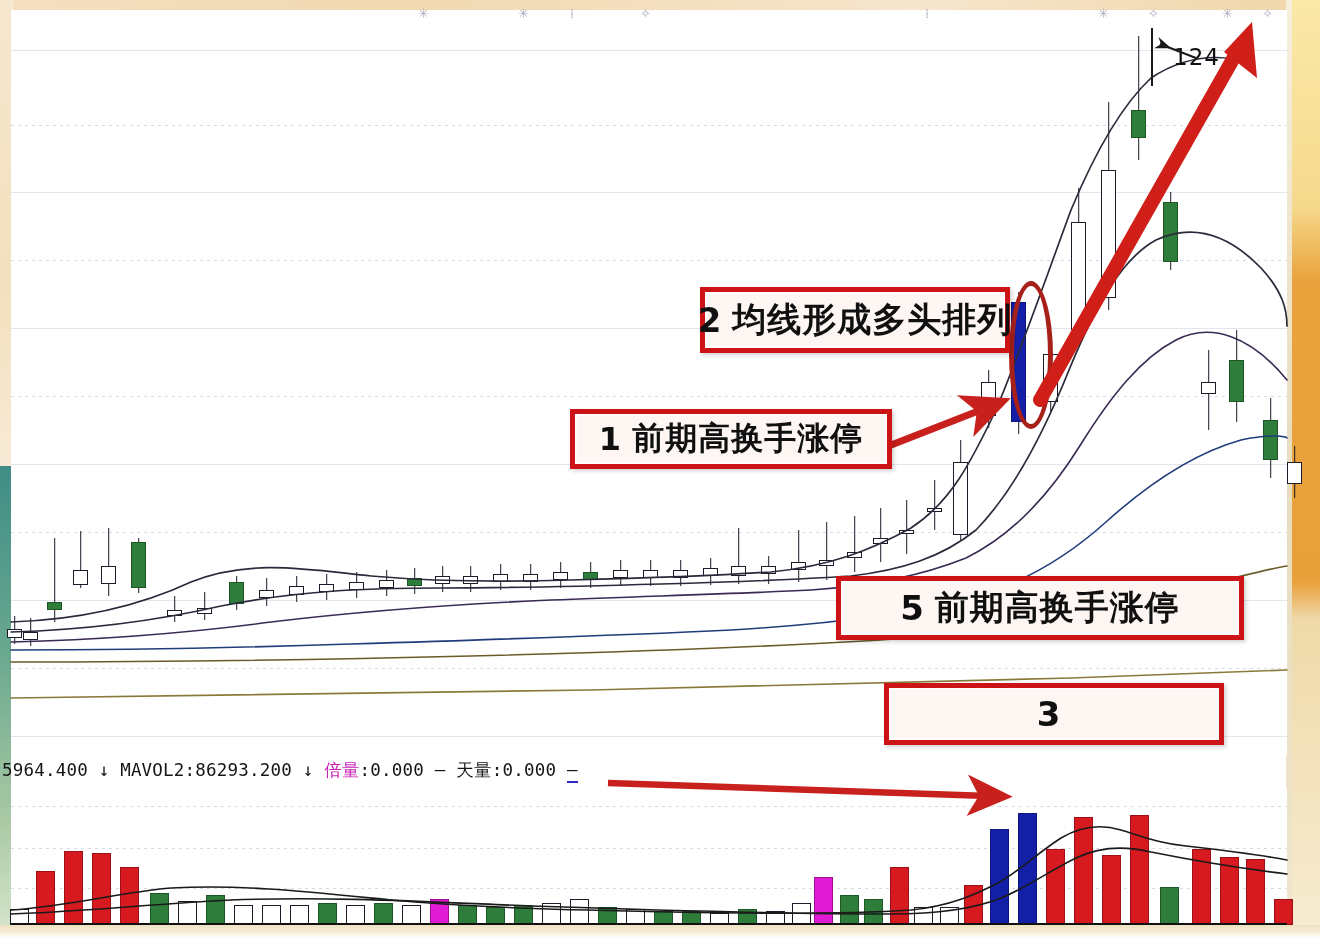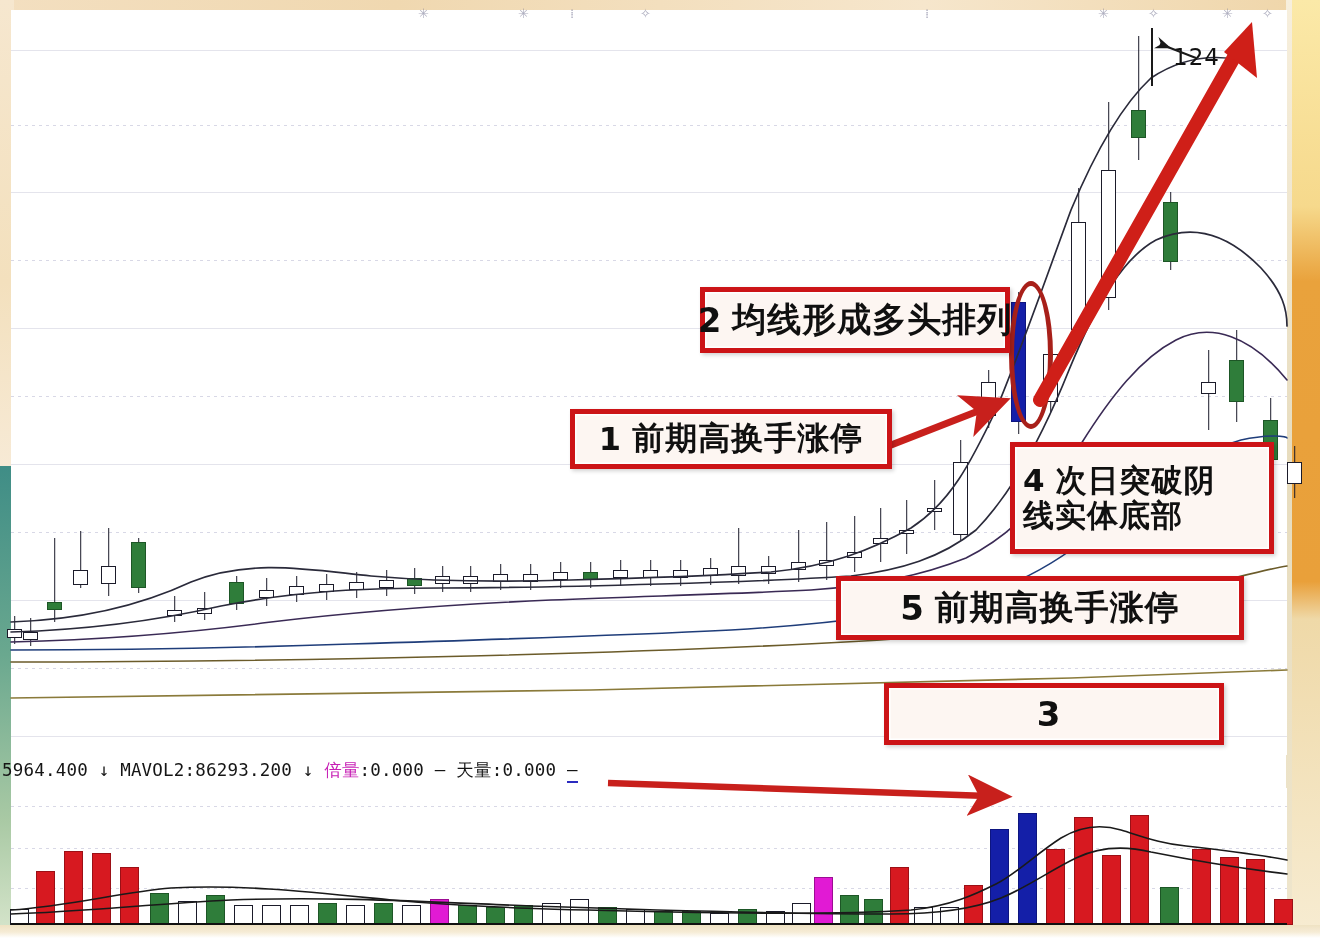--- a/index.html
+++ b/index.html
@@ -448,26 +448,20 @@
   <div class="callout" id="callout-2">
     <span class="num">2</span>
     <span>均线形成多头排列</span>
   </div>
 
   <div class="callout" id="callout-1">
     <span class="num">1</span>
     <span>前期高换手涨停</span>
   </div>
 
-  <div class="callout two-line" id="callout-4">
-    <div>
-      <span class="num">4</span><span>次日突破阴</span>
-    </div>
-    <div>线实体底部</div>
-  </div>
 
   <div class="callout" id="callout-5">
     <span class="num">5</span>
     <span>前期高换手涨停</span>
   </div>
 
   <div class="callout" id="callout-3">
     <span class="num">3</span>
   </div>
 

